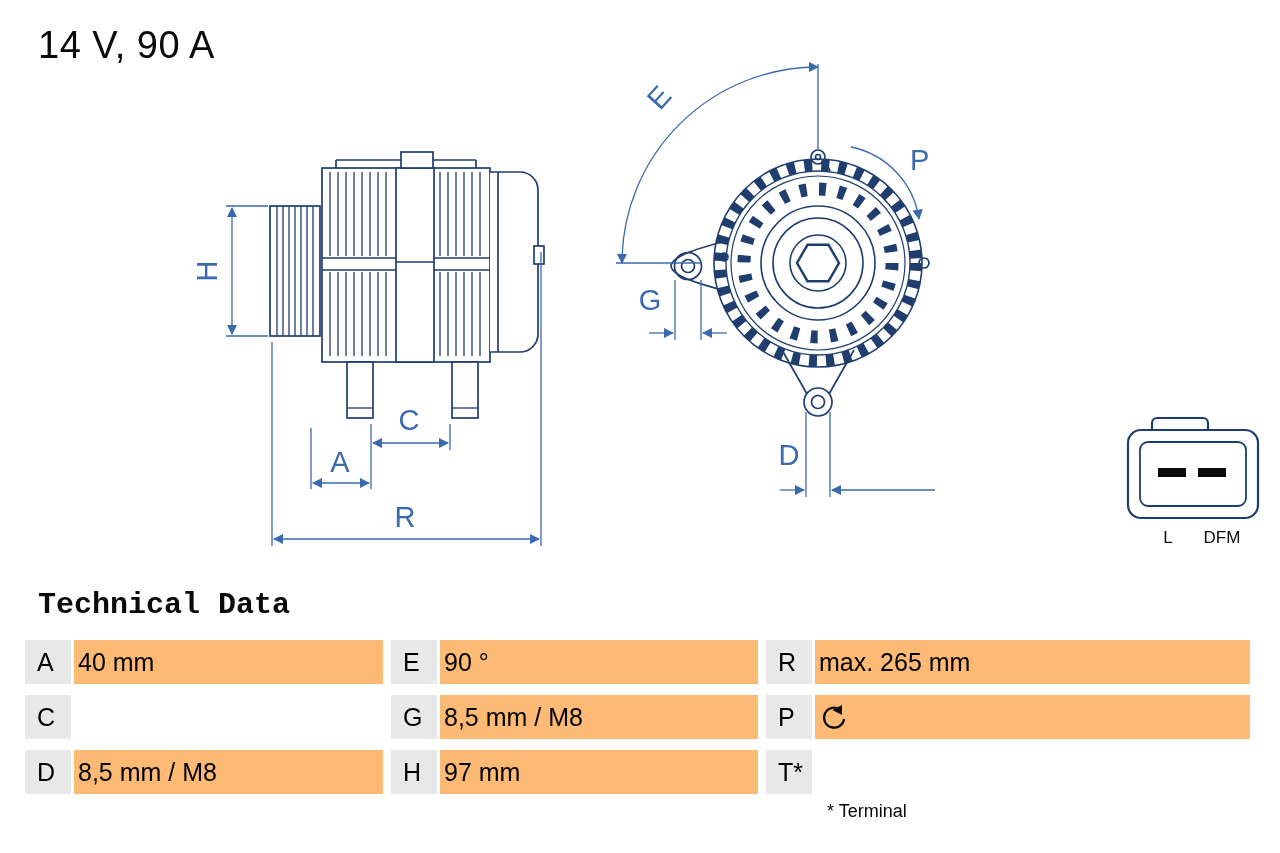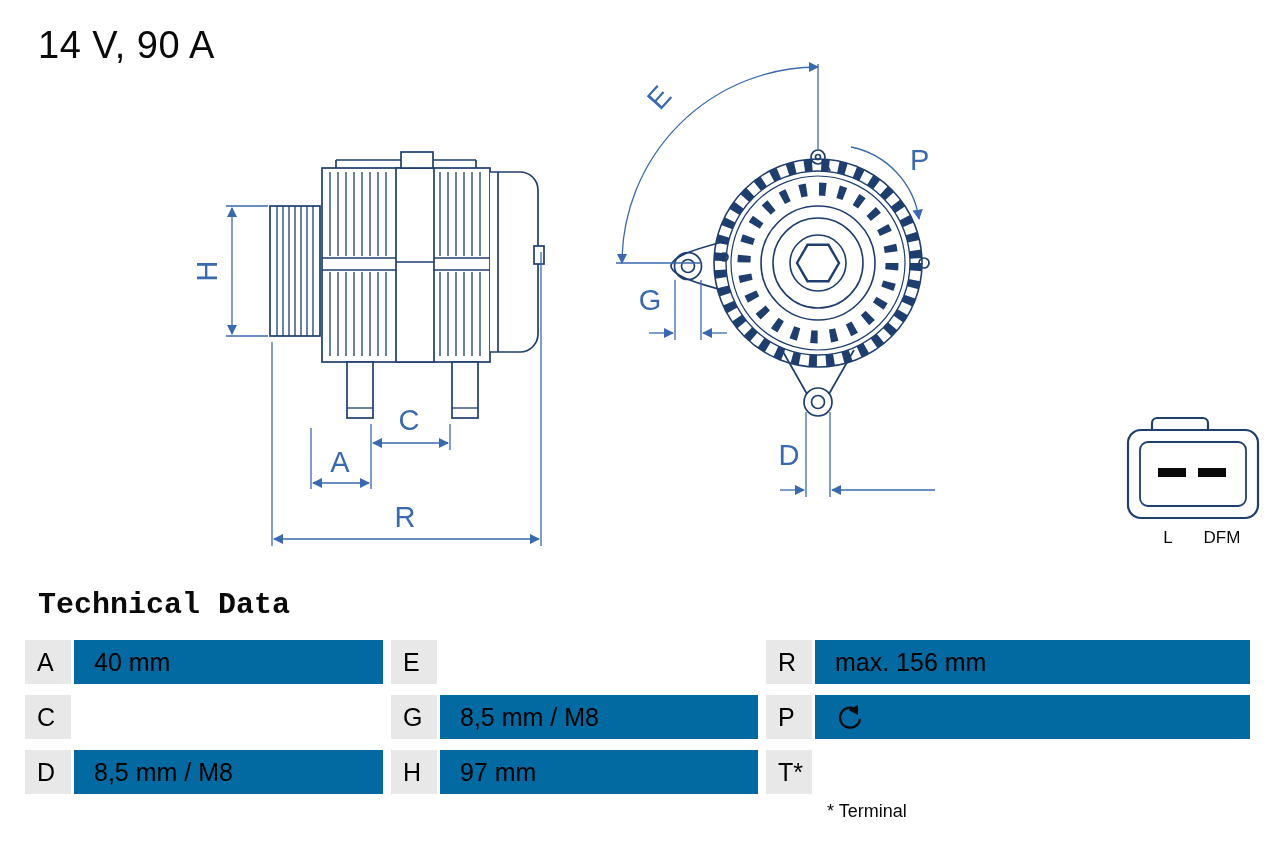--- a/index.html
+++ b/index.html
@@ -32,22 +32,22 @@
   .pair { display: flex; height: 44px; }
   .pair1 { width: 366px; }
   .pair2 { width: 375px; }
   .pair3 { width: 484px; }
   .kcell {
     flex: 0 0 46px; background: #e8e8e8; margin-right: 3px;
     display: flex; align-items: center; padding-left: 12px;
     font-size: 25px;
   }
   .vcell {
-    flex: 1; background: #0369a1; margin-right: 8px;
-    display: flex; align-items: center; padding-left: 20px;
+    flex: 1; background: #fdba74; margin-right: 8px;
+    display: flex; align-items: center; padding-left: 4px;
     font-size: 25px; white-space: nowrap;
   }
   .pair3 .vcell { margin-right: 0; }
 
   .footnote {
     position: absolute; top: 801px; left: 827px;
     font-size: 18px; color: #0a0a0a; text-align: center;
   }
 
   .rot-icon { display: block; }
@@ -187,24 +187,25 @@
 
 <div class="table">
 
   <div class="trow">
     <div class="pair pair1">
       <div class="kcell">A</div>
       <div class="vcell">40 mm</div>
     </div>
     <div class="pair pair2">
       <div class="kcell">E</div>
+      <div class="vcell">90 °</div>
     </div>
     <div class="pair pair3">
       <div class="kcell">R</div>
-      <div class="vcell">max. 156 mm</div>
+      <div class="vcell">max. 265 mm</div>
     </div>
   </div>
 
   <div class="trow">
     <div class="pair pair1">
       <div class="kcell">C</div>
     </div>
     <div class="pair pair2">
       <div class="kcell">G</div>
       <div class="vcell">8,5 mm / M8</div>

